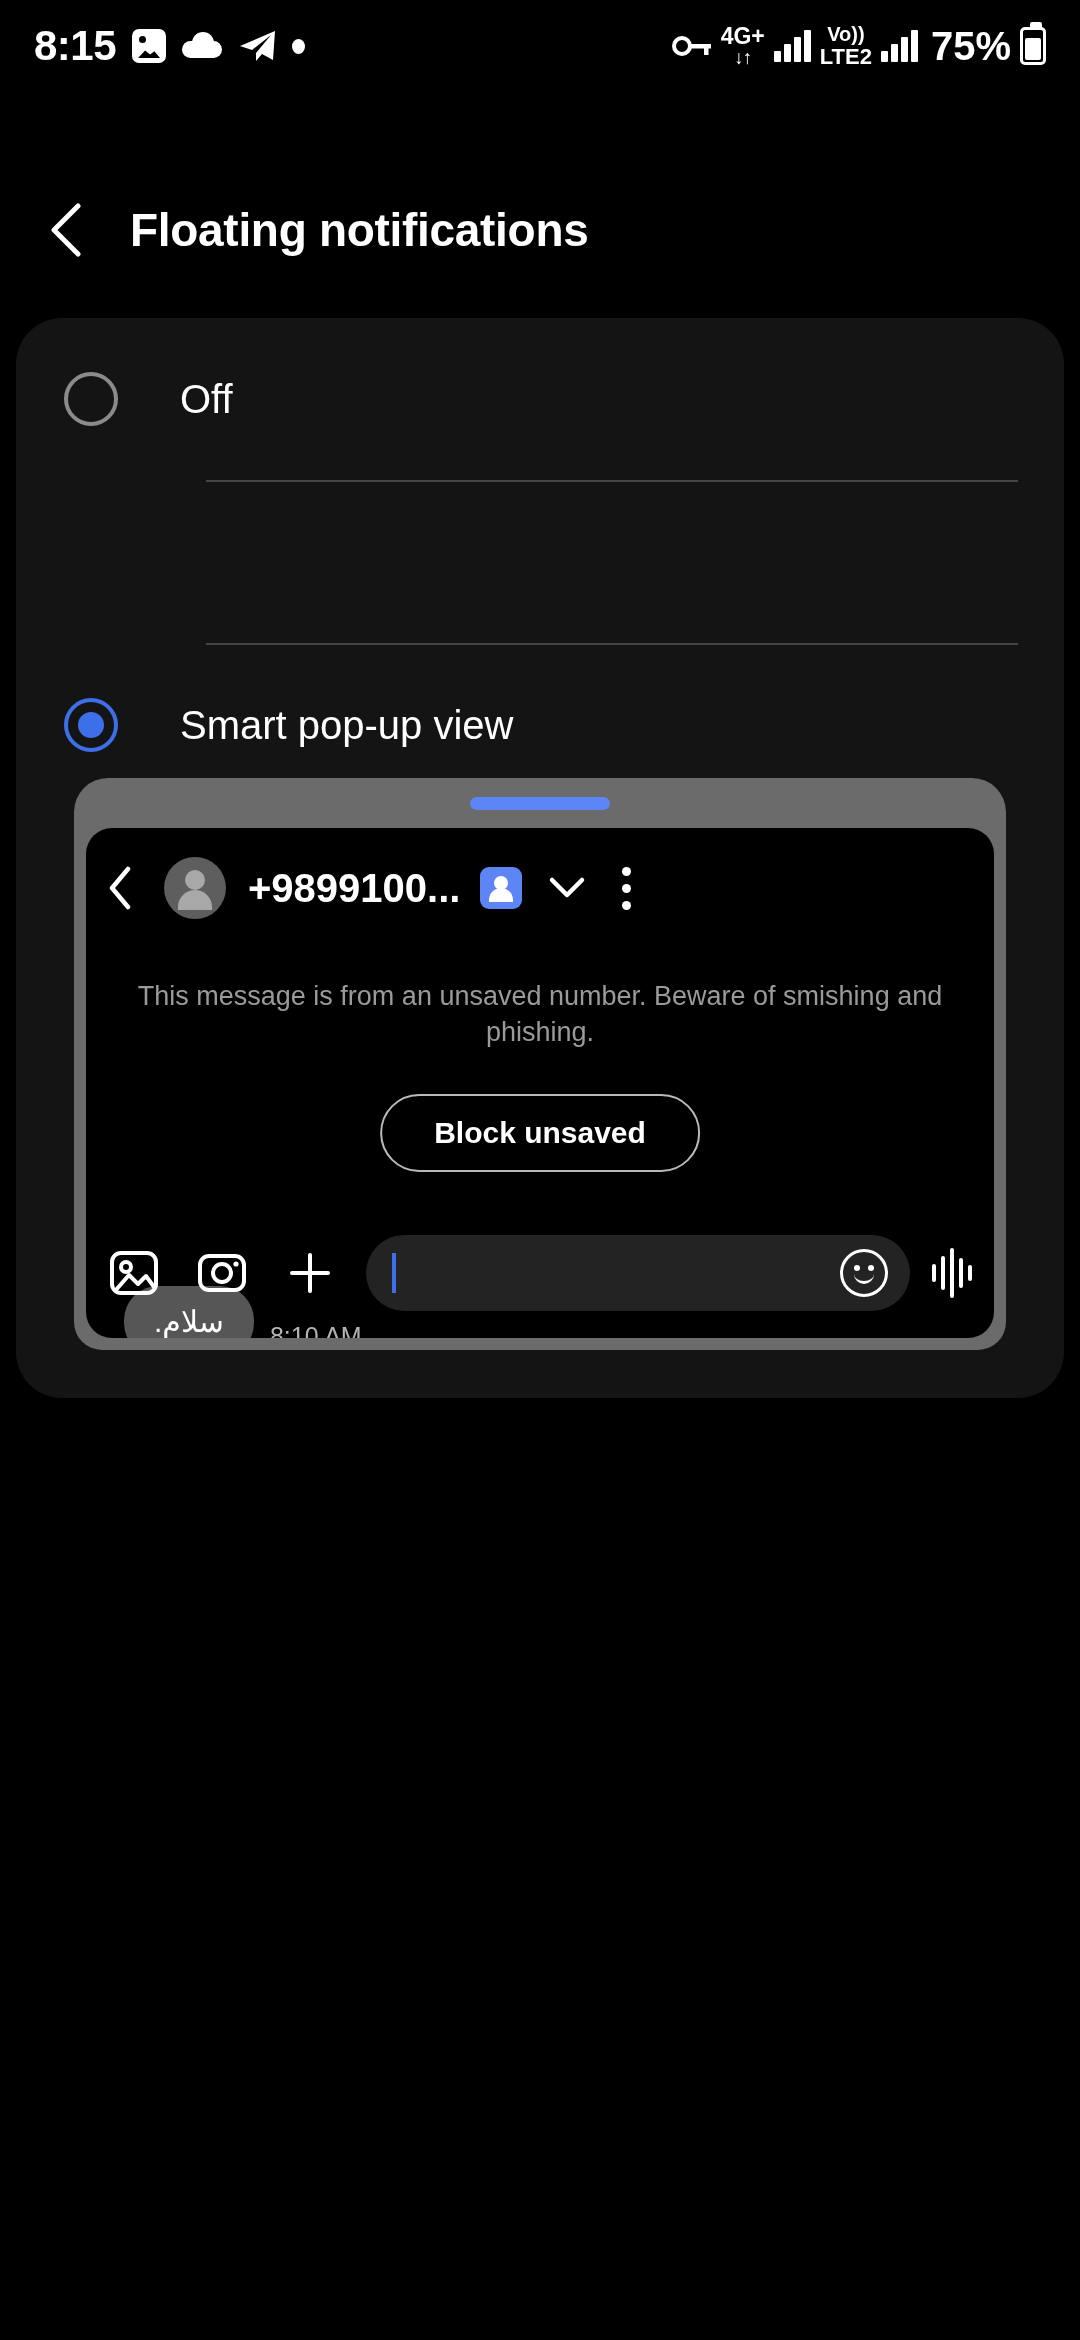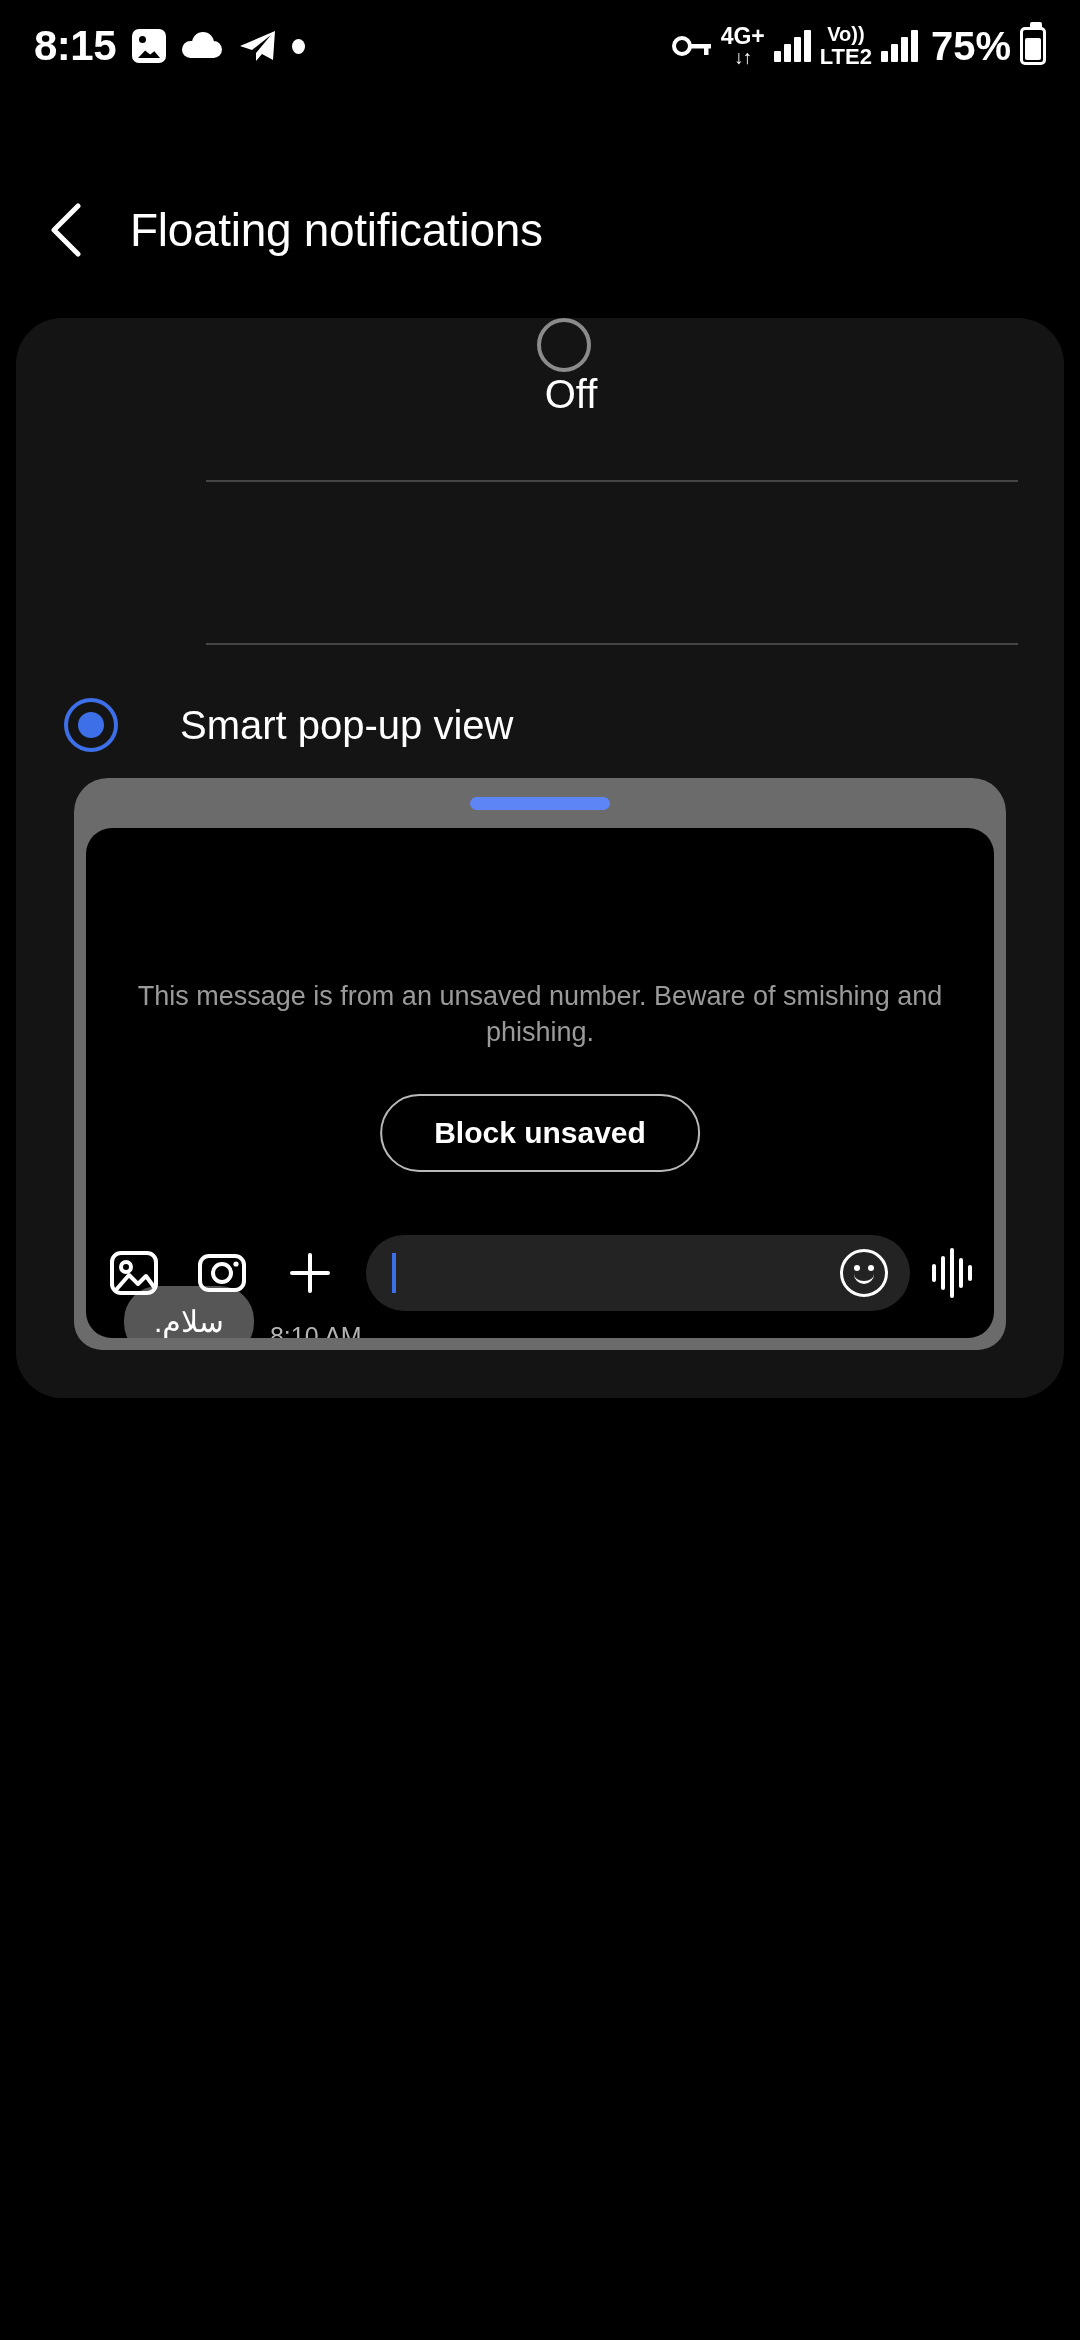--- a/index.html
+++ b/index.html
@@ -58,32 +58,32 @@
   .batt::before{ content:""; position:absolute; top:-8px; left:7px; width:12px;height:6px;
     background:#fff; border-radius:2px 2px 0 0; }
   .batt i{ position:absolute; left:2px; right:2px; bottom:2px; height:68%; background:#fff; border-radius:2px; }
 
   
   .page-header{
     position:absolute; top:170px; left:0; width:1080px; height:120px;
     display:flex; align-items:center; padding-left:48px; gap:44px;
   }
   .back-chevron{ width:38px;height:56px; cursor:pointer; }
-  .page-title{ color:#fff; font-size:46px; font-weight:400; letter-spacing:-0.3px; }
+  .page-title{ color:#fff; font-size:46px; font-weight:700; letter-spacing:-0.3px; }
 
   
   .settings-card{
     position:absolute; top:318px; left:16px; width:1048px; height:1080px;
     background:#141414; border-radius:46px;
   }
   .opt-row{
     position:absolute; left:0; width:1048px; height:162px;
     display:flex; align-items:center;
   }
-  .opt-row:nth-of-type(1){ top:0;flex-direction:column; }
+  .opt-row:nth-of-type(1){ top:0; }
   .radio{
     width:54px;height:54px;border-radius:50%;
     border:4px solid #8b8b8b; margin-left:48px; flex:none;
     box-sizing:border-box;
   }
   .radio.checked{ border-color:#3d6fe8; position:relative; }
   .radio.checked::after{
     content:""; position:absolute; left:50%; top:50%; transform:translate(-50%,-50%);
     width:26px;height:26px;border-radius:50%; background:#3d6fe8;
   }
@@ -269,20 +269,40 @@
     <span class="radio checked"></span>
     <span class="opt-label">Smart pop-up view</span>
   </div>
 </div>
 
 <div class="popup-outer">
   <div class="popup-handle"></div>
 
   <div class="popup-inner">
 
+    <div class="chat-header">
+      <span class="chat-back">
+        <svg width="28" height="44" viewBox="0 0 28 44">
+            <polyline points="22,3 6,22 22,41" fill="none" stroke="#fff" stroke-width="4.5" stroke-linecap="round" stroke-linejoin="round"></polyline>
+          </svg>
+      </span>
+      <span class="avatar"></span>
+      <span class="chat-name">+9899100...</span>
+      <span class="sim-badge"></span>
+      <span class="chev-down">
+        <svg width="38" height="24" viewBox="0 0 38 24">
+            <polyline points="4,4 19,19 34,4" fill="none" stroke="#fff" stroke-width="4.5" stroke-linecap="round" stroke-linejoin="round"></polyline>
+          </svg>
+      </span>
+      <span class="kebab">
+          <i></i>
+          <i></i>
+          <i></i>
+        </span>
+    </div>
 
     <div class="warn">This message is from an unsaved number. Beware of smishing and phishing.</div>
 
     <div class="block-btn">Block unsaved</div>
 
 
     <div class="msg" style="top:438px">
       <span class="bubble">سلام.</span>
       <span class="msg-time">8:10 AM</span>
     </div>

